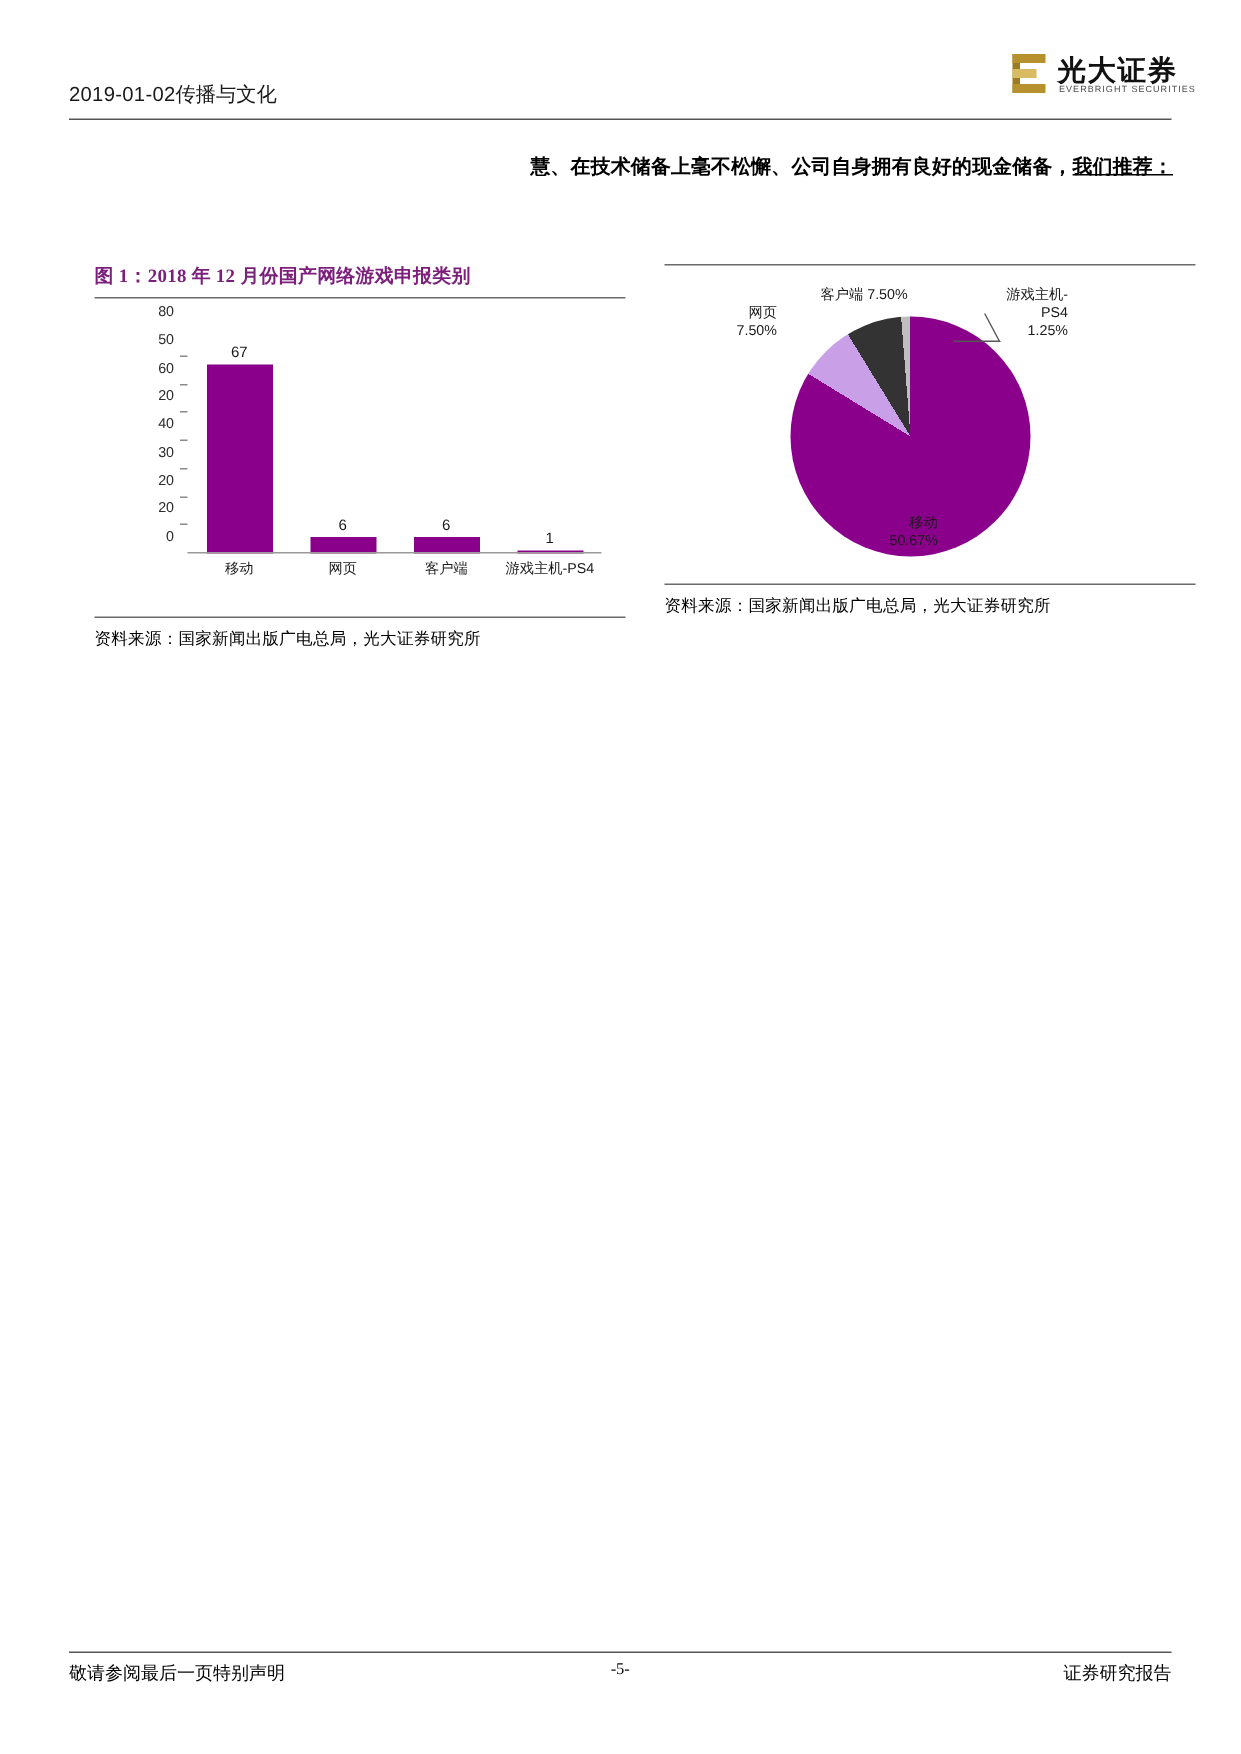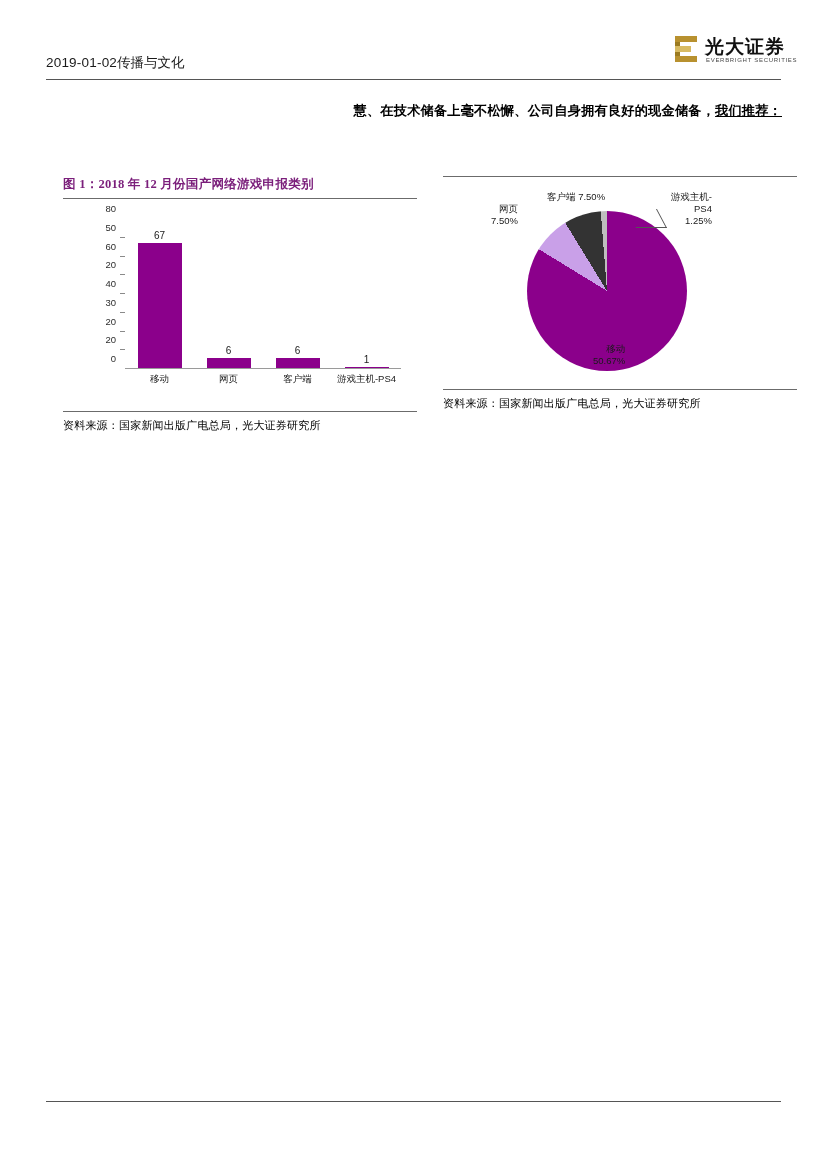--- a/index.html
+++ b/index.html
@@ -436,13 +436,18 @@
       </div>
     </div>
 
     <div class="fig-rule-bottom"></div>
     <div class="fig-source">资料来源：国家新闻出版广电总局，光大证券研究所</div>
   </div>
 </div>
 
 <div class="page-footer">
   <div class="footer-rule"></div>
+  <div class="footer-row">
+    <span>敬请参阅最后一页特别声明</span>
+    <span class="footer-center">-5-</span>
+    <span>证券研究报告</span>
+  </div>
 </div>
 
 </body></html>

